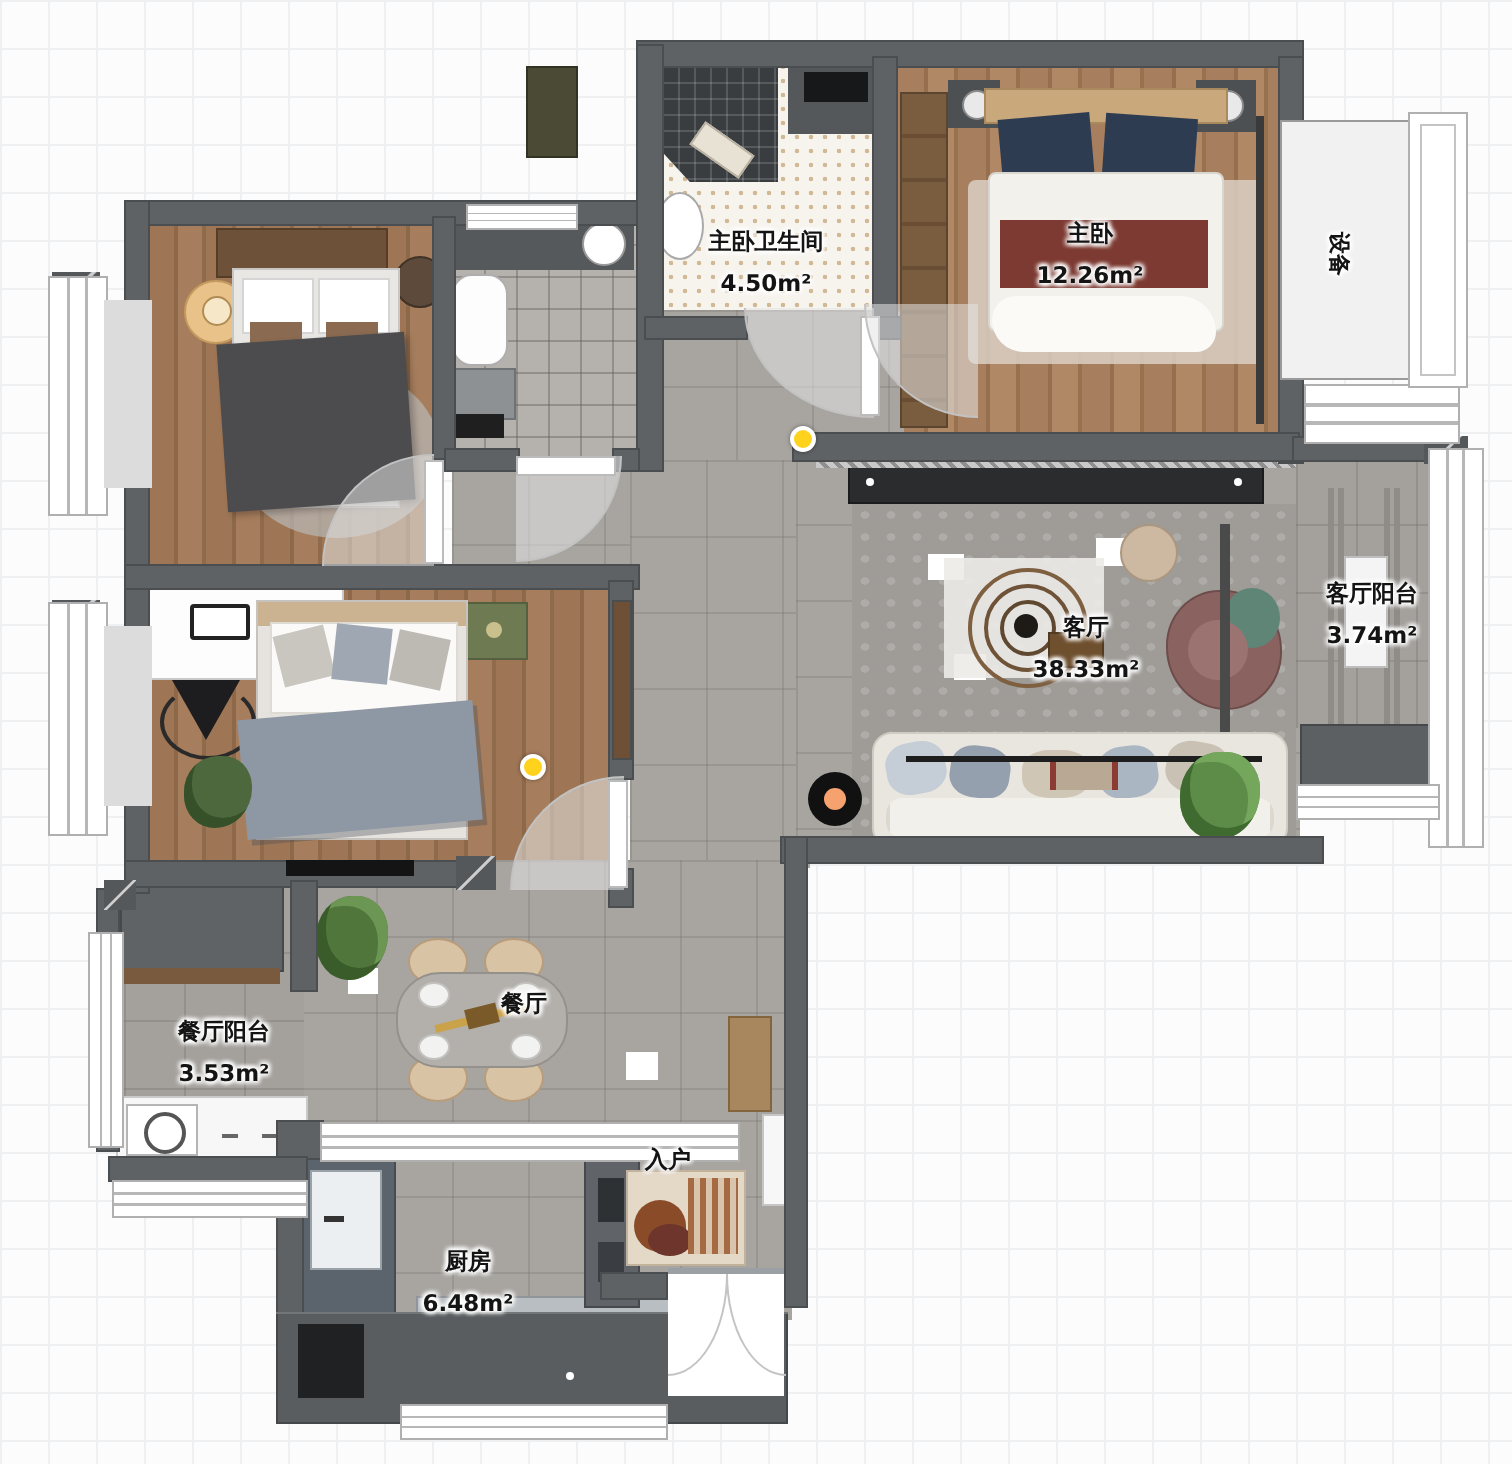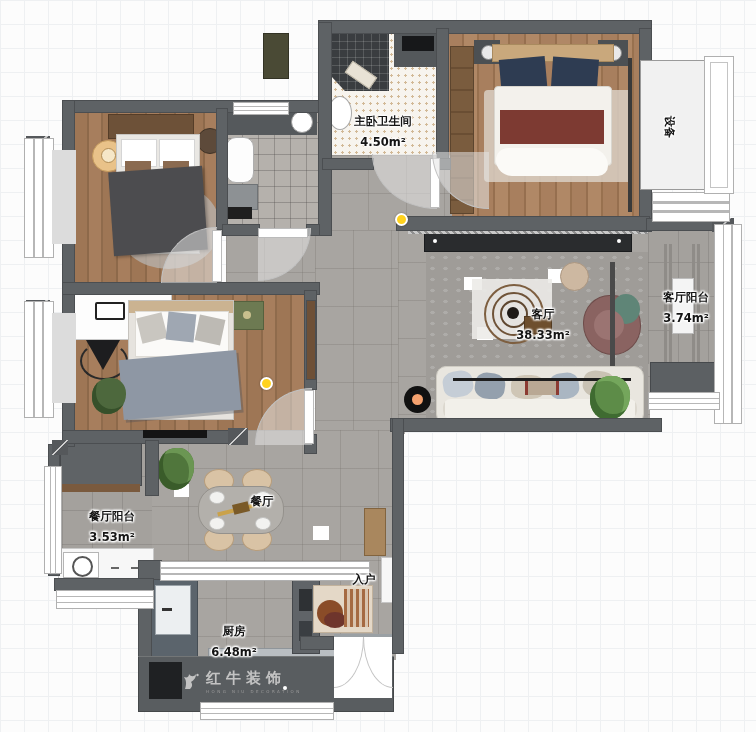--- a/index.html
+++ b/index.html
@@ -303,20 +303,24 @@
 
   <div class="abs" style="left:334px;top:636px;width:58px;height:62px;background:#fff;z-index:12;"></div>
   <div class="abs" style="left:334px;top:637px;width:29px;height:50px;border-right:1px solid #c4c4c4;border-bottom:1px solid #c4c4c4;border-bottom-right-radius:100%;z-index:13;"></div>
   <div class="abs" style="left:363px;top:637px;width:29px;height:50px;border-left:1px solid #c4c4c4;border-bottom:1px solid #c4c4c4;border-bottom-left-radius:100%;z-index:13;"></div>
   <div class="abs" style="left:334px;top:634px;width:58px;height:3px;background:#9aa0a4;z-index:13;"></div>
 
   <div class="lbl" style="left:383px;top:132px;">
     <span>主卧卫生间</span>
     <span>4.50m²</span>
   </div>
+  <div class="lbl" style="left:545px;top:128px;">
+    <span>主卧</span>
+    <span>12.26m²</span>
+  </div>
   <div class="lbl vert" style="left:669px;top:127px;font-size:11px;">
     <span>设备</span>
   </div>
   <div class="lbl" style="left:543px;top:325px;">
     <span>客厅</span>
     <span>38.33m²</span>
   </div>
   <div class="lbl" style="left:686px;top:308px;">
     <span>客厅阳台</span>
     <span>3.74m²</span>
@@ -325,31 +329,21 @@
     <span>餐厅阳台</span>
     <span>3.53m²</span>
   </div>
   <div class="lbl" style="left:262px;top:502px;">
     <span>餐厅</span>
   </div>
   <div class="lbl" style="left:234px;top:642px;">
     <span>厨房</span>
     <span>6.48m²</span>
   </div>
-  <div class="lbl" style="left:364px;top:580px;">
+  <div class="lbl" style="left:334px;top:580px;">
     <span>入户</span>
   </div>
 
   <div class="dot" style="left:395px;top:213px;"></div>
   <div class="dot" style="left:260px;top:377px;"></div>
 
-  <div class="wm" style="left:182px;top:668px;">
-    <svg width="18" height="20" viewBox="0 0 18 20">
-      <path d="M3 18 C5 12,4 9,2 6 C5 7,7 6,7 3 C9 6,12 6,14 3 C14 7,12 9,9 11 C11 14,10 16,8 18 Z" fill="#c3c3c3"></path>
-      <circle cx="15.5" cy="4" r="1.2" fill="#c3c3c3"></circle>
-    </svg>
-    <div>
-      <span class="cn">红牛装饰</span>
-      <span class="en">HONG NIU DECORATION</span>
-    </div>
-  </div>
 
 </div>
 
 </body></html>

